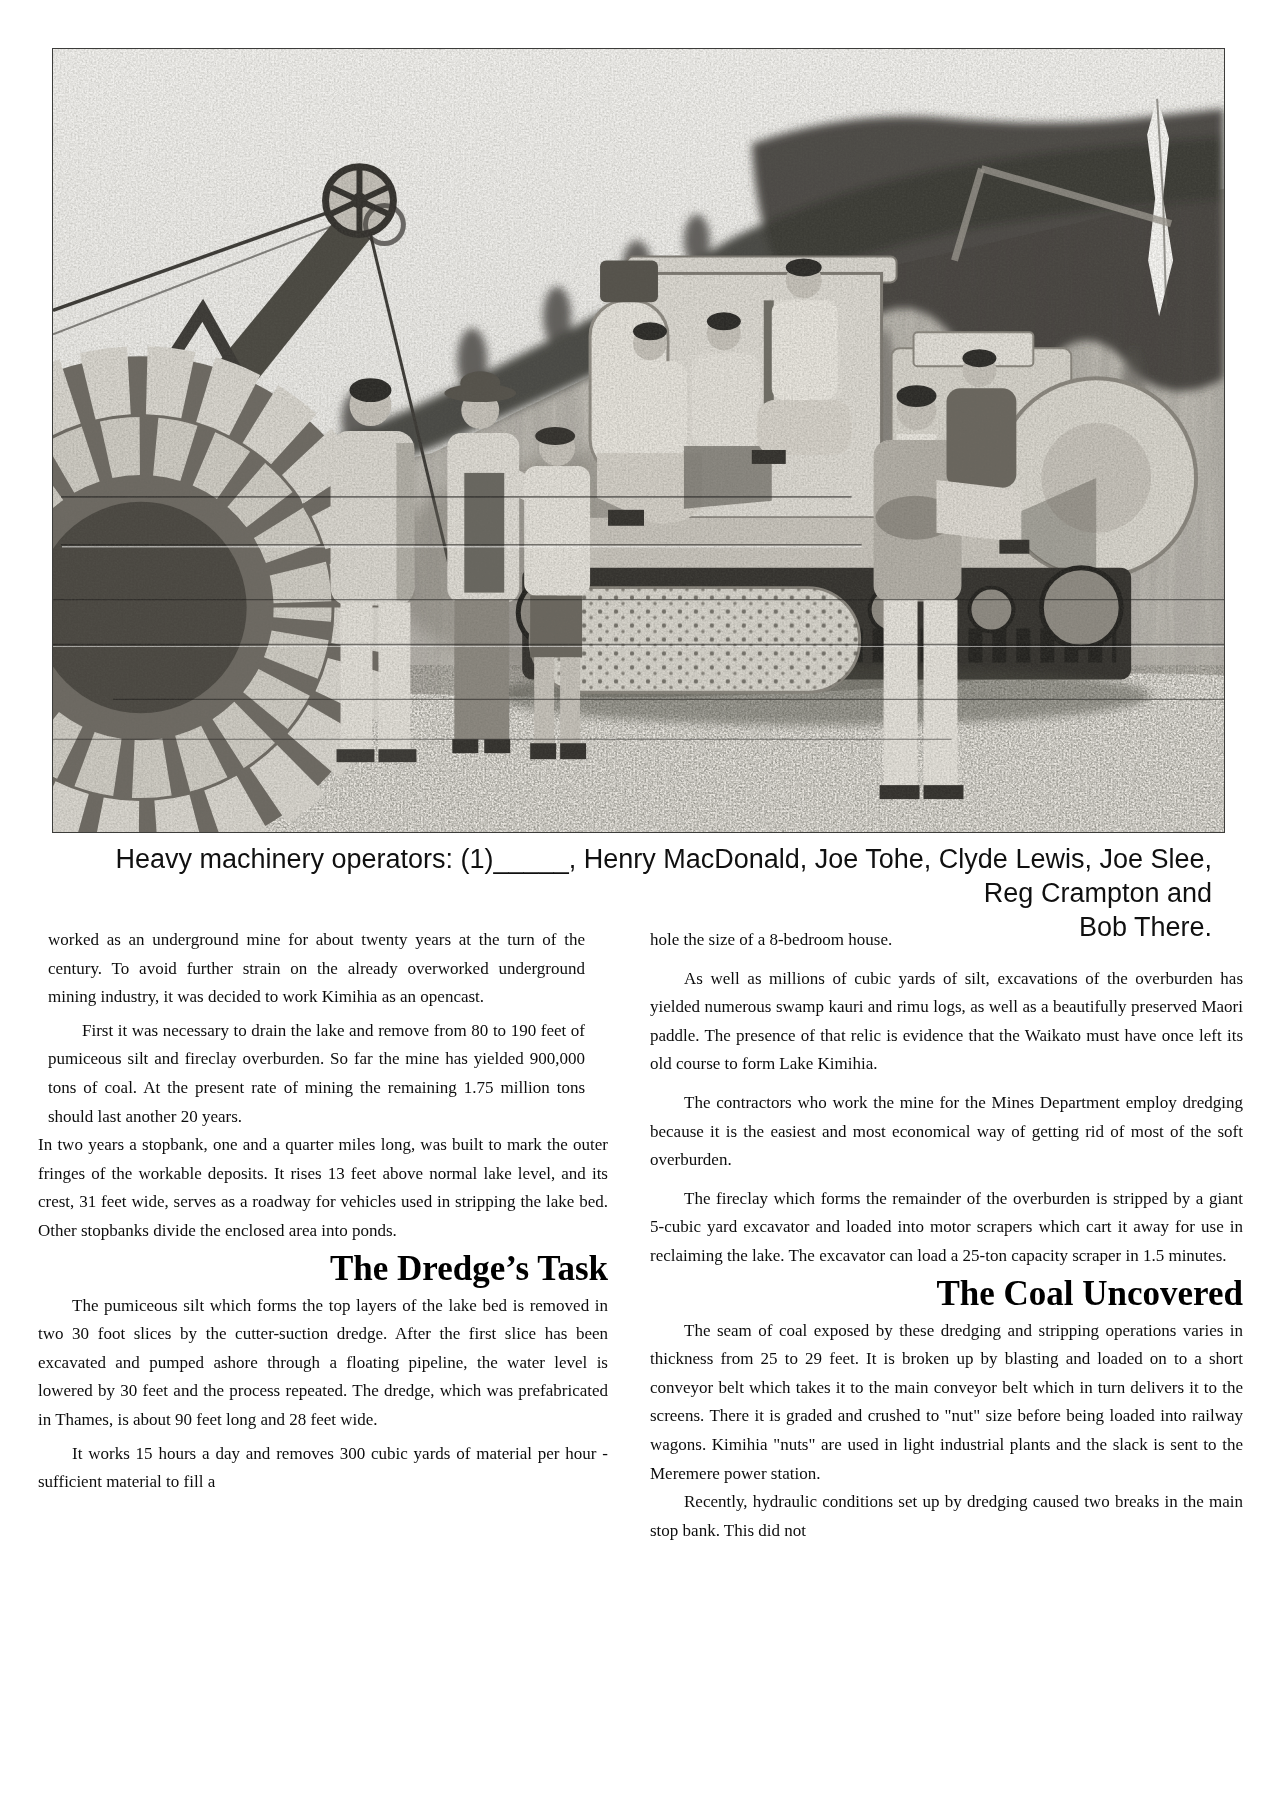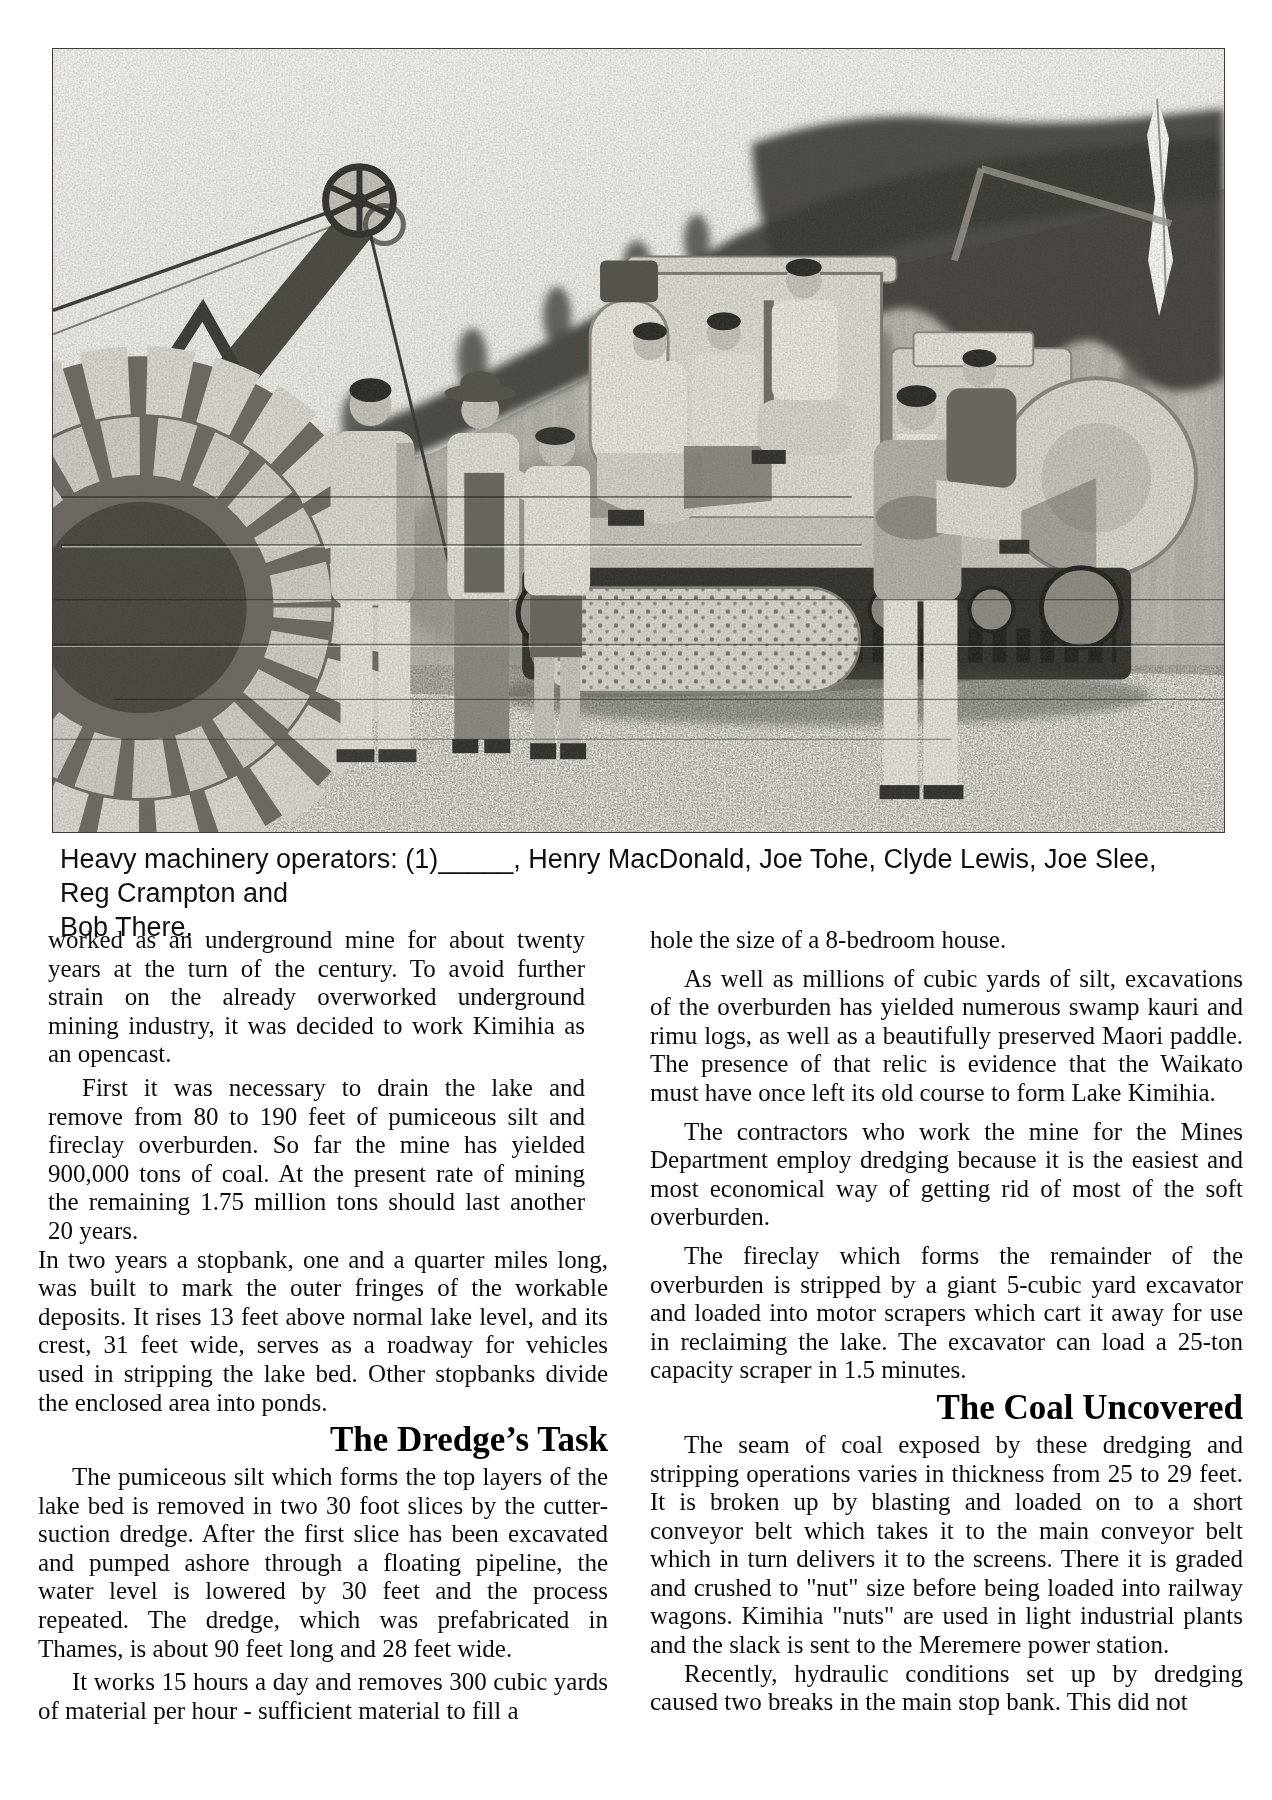--- a/index.html
+++ b/index.html
@@ -6,32 +6,32 @@
   .page {
     position:relative; width:1272px; height:1800px; background:#ffffff;
     overflow:hidden; font-family:"Liberation Serif", serif; color:#0d0d0d;
   }
   .photo-frame {
     position:absolute; left:52px; top:48px; width:1173px; height:785px;
     border:1px solid #3c3c3a; box-sizing:border-box; background:#e9e8e5;
   }
   .photo-frame svg { display:block; width:100%; height:100%; }
   .caption {
-    position:absolute; left:60px; top:842px; width:1152px; text-align:left;
+    position:absolute; left:60px; top:842px; width:1152px; text-align:right;
     font-family:"Liberation Sans", sans-serif; font-size:27px; line-height:34px;
     color:#101010;
   }
   .columns {
     position:absolute; left:38px; top:926px; width:1205px;
     display:flex; gap:42px;
   }
   .col-left  { width:570px; }
   .col-right { width:593px; }
   p.body {
-    margin:0; font-size:25px; line-height:28.6px; text-align:justify;
+    margin:0; font-size:17px; line-height:28.6px; text-align:justify;
     text-align-last:left; color:#0d0d0d;
   }
   p.indent    { text-indent:34px; }
   p.narrow    { padding-left:10px; padding-right:23px; }
   p.gap-lg    { margin-top:5px; }
   p.gap-sm    { margin-top:10px; }
   h2.colhead {
     margin:3px 0 3px 0; text-align:right; font-weight:bold;
     font-size:35px; line-height:40px; color:#000;
     font-family:"Liberation Serif", serif;

